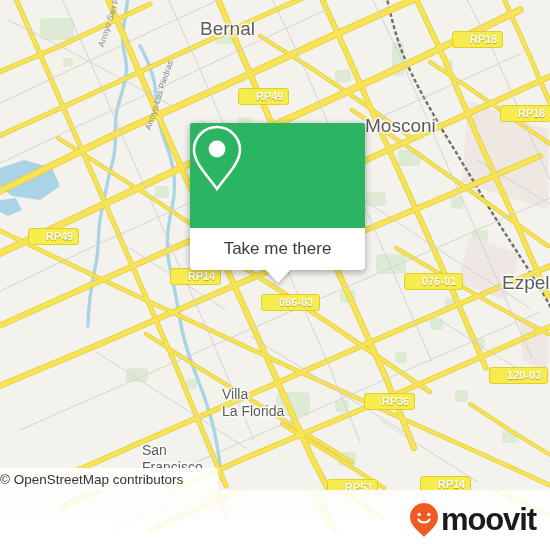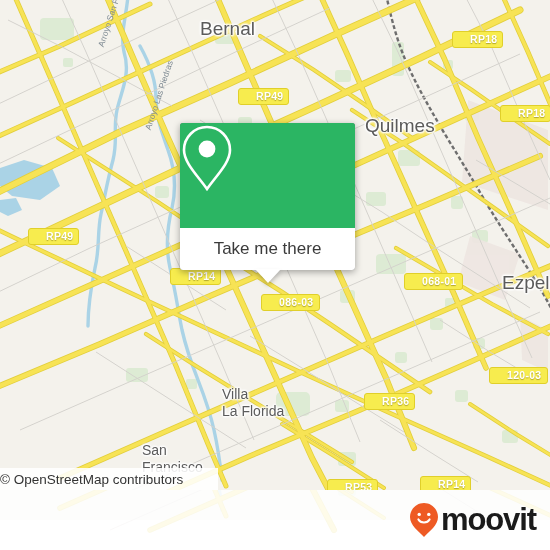--- a/index.html
+++ b/index.html
@@ -21,21 +21,21 @@
   .place.mid{font-size:14px;text-align:left;line-height:17px;}
   .river-lbl{position:absolute;font-size:8.5px;color:#7e8a93;white-space:nowrap;
              pointer-events:none;}
 
   .shield{position:absolute;background:#f7ec4e;border:1.4px solid #e0cf2a;
           border-radius:3px;color:#fff;font-size:10.5px;font-weight:bold;
           padding:1px 5px 2px 17px;letter-spacing:.3px;line-height:12px;
           text-shadow:0 1px 1px rgba(120,110,20,.55);white-space:nowrap;}
 
   
-  .card{position:absolute;left:180px;top:123px;width:175px;
+  .card{position:absolute;left:190px;top:123px;width:175px;
         border-radius:3px;background:#737373;
         box-shadow:0 2px 7px rgba(0,0,0,.35);overflow:visible;}
   .card-top{height:105px;background:#2bb563;border-radius:3px 3px 0 0;
             display:flex;align-items:center;justify-content:center;}
   .card-bottom{height:42px;background:#fff;border-radius:0 0 3px 3px;
                display:flex;align-items:center;justify-content:center;}
   .card-bottom span{font-size:17px;color:#3b3b3b;}
   .card-tail{position:absolute;left:50%;bottom:-13px;margin-left:-13px;
              width:0;height:0;border-left:13px solid transparent;
              border-right:13px solid transparent;border-top:14px solid #fff;
@@ -195,37 +195,37 @@
           <path d="M250,336 L302,368 L352,400 L404,432"></path>
           <path d="M126,246 L176,278 L226,310"></path>
           <path d="M380,420 L430,452 L478,482"></path>
           <path d="M476,160 L520,186 L550,204"></path>
           <path d="M96,352 L146,384 L196,416 L246,448"></path>
         </g>
     </svg>
 
     <div id="place-labels">
         <div class="place big" style="left: 200px; top: 18px;">Bernal</div>
-        <div class="place big" style="left: 365px; top: 115px;">Quilmes</div>
+        <div class="place big" style="left: 365px; top: 115px;">Mosconi</div>
         <div class="place big" style="left: 502px; top: 272px;">Ezpeleta</div>
         <div class="place mid" style="left: 222px; top: 386px;">Villa<br>La Florida</div>
         <div class="place mid" style="left: 142px; top: 442px;">San<br>Francisco</div>
       </div>
     <div id="river-labels">
         <div class="river-lbl" style="left: 96px; top: 45px; transform: rotate(-72deg); transform-origin: left top;">Arroyo San Francisco</div>
         <div class="river-lbl" style="left: 143px; top: 128px; transform: rotate(-72deg); transform-origin: left top;">Arroyo Las Piedras</div>
       </div>
     <div id="shield-labels">
         <div class="shield" style="left: 452px; top: 31px;">RP18</div>
         <div class="shield" style="left: 238px; top: 88px;">RP49</div>
         <div class="shield" style="left: 500px; top: 105px;">RP18</div>
         <div class="shield" style="left: 28px; top: 228px;">RP49</div>
         <div class="shield" style="left: 170px; top: 268px;">RP14</div>
         <div class="shield" style="left: 261px; top: 294px;">086-03</div>
-        <div class="shield" style="left: 404px; top: 273px;">068-01</div>
+        <div class="shield" style="left: 404px; top: 273px;">076-01</div>
         <div class="shield" style="left: 489px; top: 367px; text-align: right;">120-03</div>
         <div class="shield" style="left: 364px; top: 393px;">RP36</div>
         <div class="shield" style="left: 327px; top: 479px;">RP53</div>
         <div class="shield" style="left: 420px; top: 476px;">RP14</div>
       </div>
 
     <div class="card">
       <div class="card-top">
         <svg width="54" height="70" viewBox="0 0 54 70">
           <path d="M27 4 C14.3 4 4 14.3 4 27 C4 40 18 53 27 66 C36 53 50 40 50 27 C50 14.3 39.7 4 27 4 Z" fill="none" stroke="#ffffff" stroke-width="2.6"></path>

